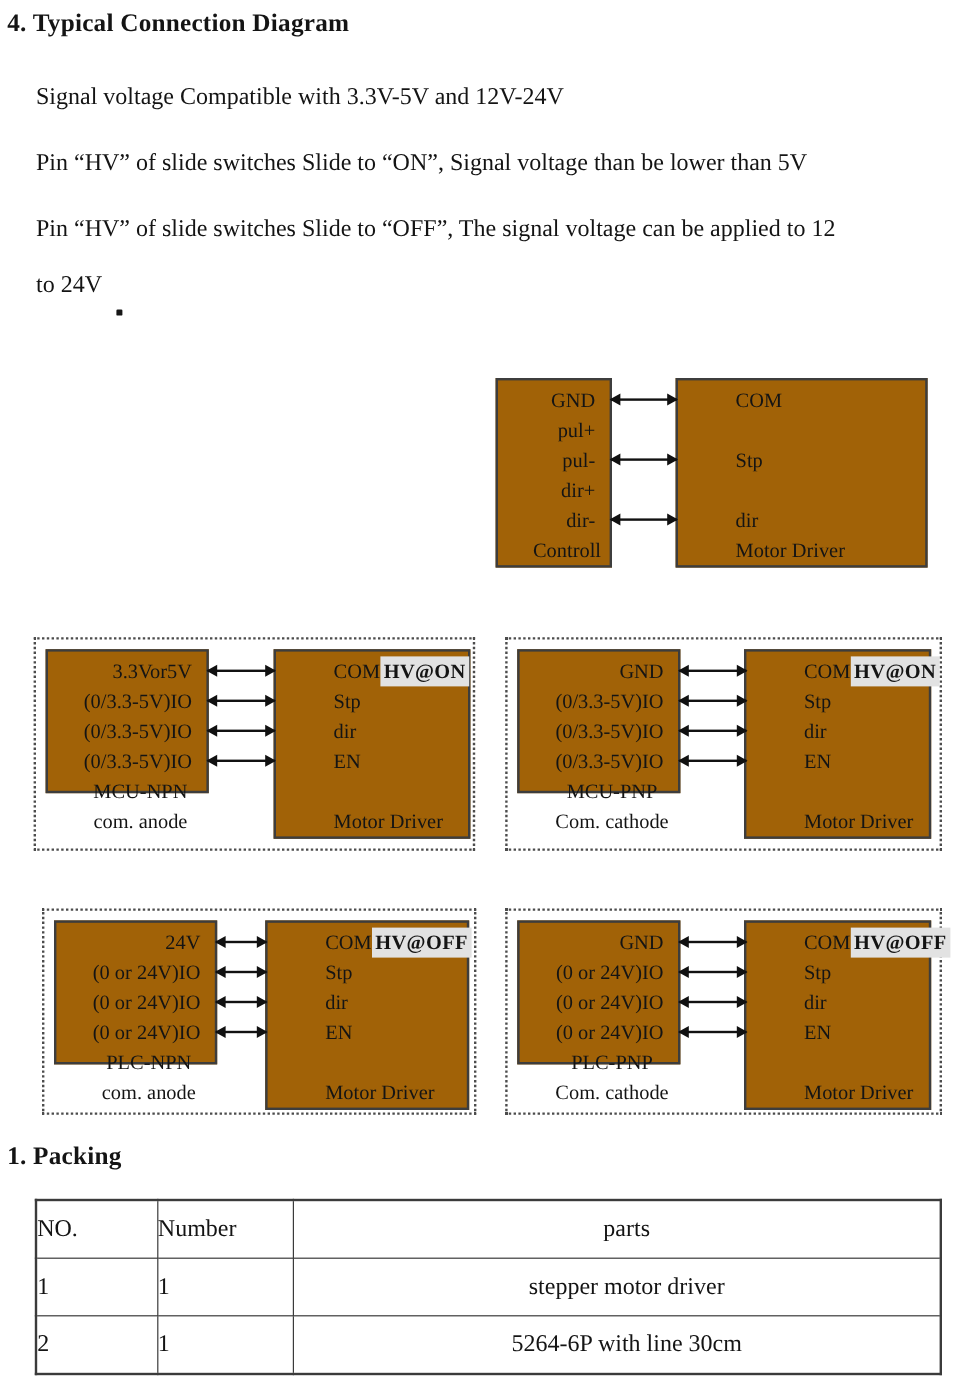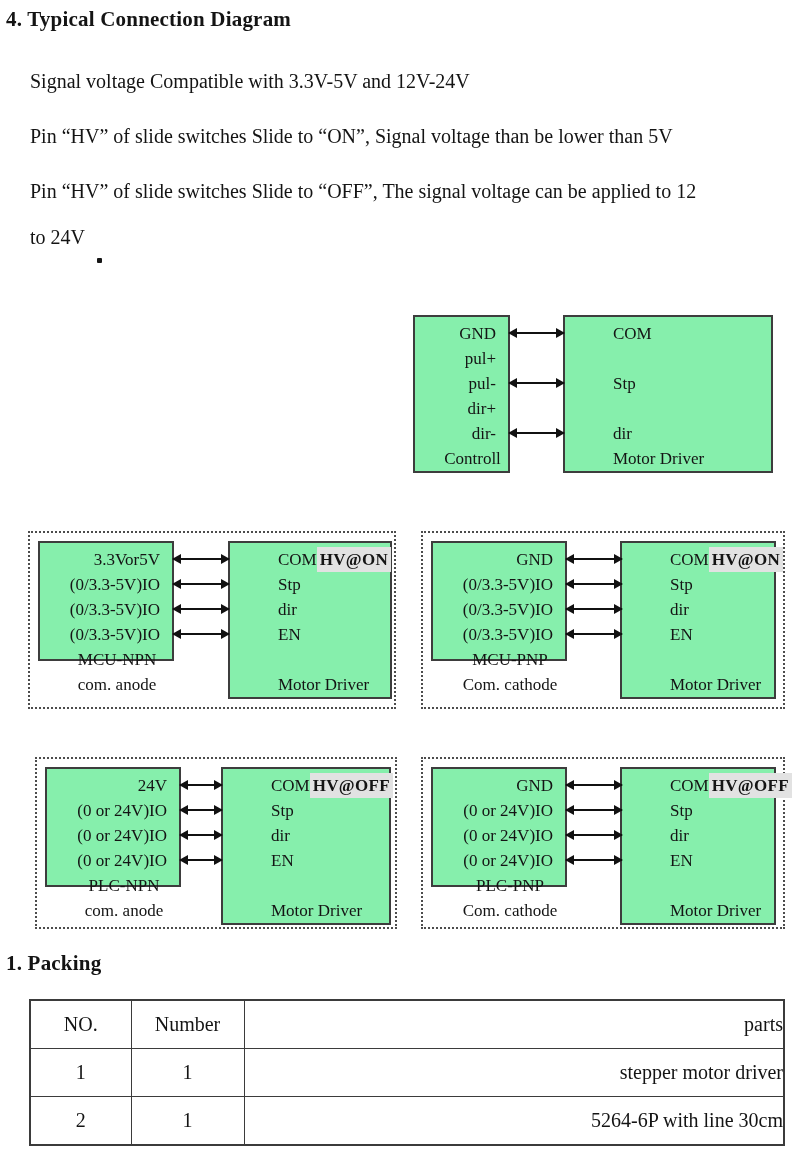--- a/index.html
+++ b/index.html
@@ -14,21 +14,21 @@
   #sec5{left:6px;top:951px;}
   .intro{left:30px;font-size:20px;white-space:nowrap;}
   #il0{top:70px;}
   #il1{top:125px;}
   #il2{top:180px;}
   #il3{top:226px;}
   #dot{left:97px;top:258px;width:5px;height:5px;background:#161616;border-radius:1px;}
 
   
   .dbox{position:absolute;border:2px solid #3d3d3d;box-sizing:border-box;
-        padding-top:4px;background:#86efac;}
+        padding-top:4px;background:#a16207;}
   .drow{height:25px;line-height:25px;font-size:17px;white-space:nowrap;}
   .pin{text-align:right;padding-right:12px;}
   .dev{padding-left:22px;text-align:center;}
   .pl{padding-left:12px;margin-left:36px;}
 
   
   #ctrl{left:413px;top:315px;width:97px;height:158px;}
   #mdrv{left:563px;top:315px;width:210px;height:158px;}
   .ta{left:509px;width:55px;}
   #ta0{top:332px;}#ta1{top:382px;}#ta2{top:432px;}
@@ -56,23 +56,23 @@
   #sub2 .sa{width:42px;}
   .sa.r0{top:25px;}.sa.r1{top:50px;}.sa.r2{top:75px;}.sa.r3{top:100px;}
 
   .hvrow{display:flex;justify-content:space-between;padding-right:9px;}
   .hv{font-weight:bold;background:#e2e2e2;padding:0 3px;letter-spacing:.3px;}
 
   
   .ptable{position:absolute;left:29px;top:999px;width:756px;
     border-collapse:collapse;font-size:20px;table-layout:fixed;
     border:2px solid #3b3b3b;}
-  .ptable td{border:1.5px solid #3b3b3b;height:47px;text-align:center;
+  .ptable td{border:1.5px solid #3b3b3b;height:47px;text-align:left;
     vertical-align:middle;padding:0;}
-  .ptable td.parts{text-align:right;padding-left:17px;}
+  .ptable td.parts{text-align:center;padding-left:17px;}
 </style>
 </head>
 <body>
 
 <div class="abs heading" id="sec4">4. Typical Connection Diagram</div>
 
 <div class="abs intro" id="il0">Signal voltage Compatible with 3.3V-5V and 12V-24V</div>
 <div class="abs intro" id="il1">Pin “HV” of slide switches Slide to “ON”, Signal voltage than be lower than 5V</div>
 <div class="abs intro" id="il2">Pin “HV” of slide switches Slide to “OFF”, The signal voltage can be applied to 12</div>
 <div class="abs intro" id="il3">to 24V</div>

